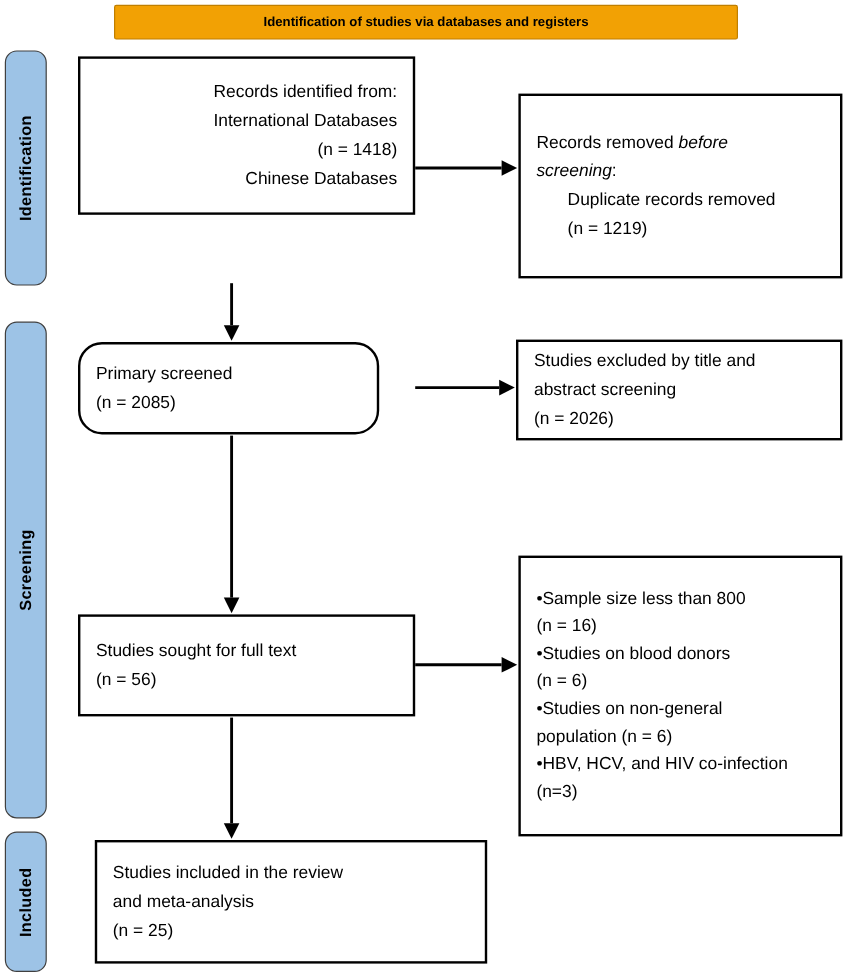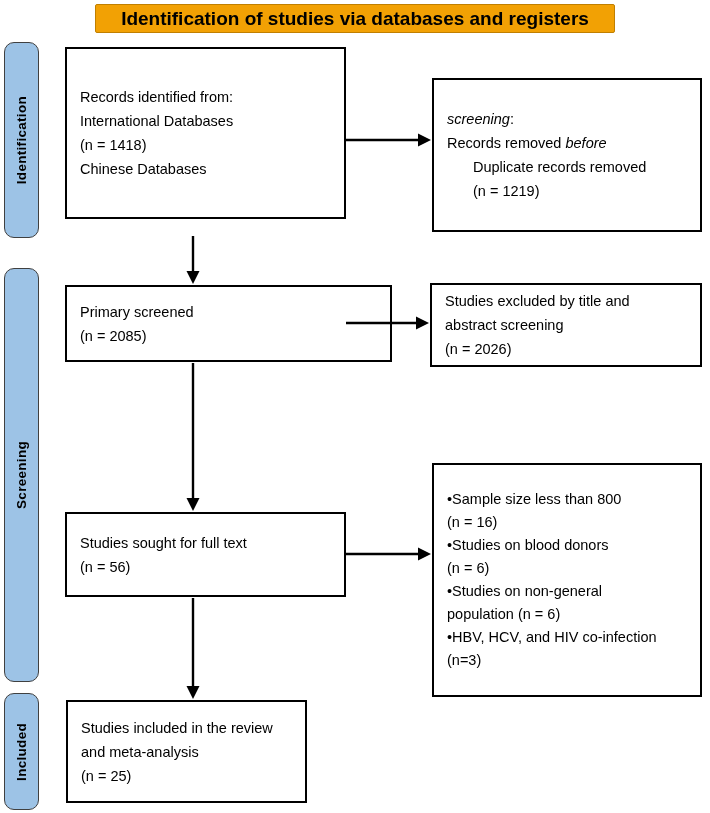--- a/index.html
+++ b/index.html
@@ -5,47 +5,47 @@
   * { margin: 0; padding: 0; box-sizing: border-box; }
   html, body { background: #ffffff; }
   body { font-family: "Liberation Sans", sans-serif; color: #000; }
   .canvas { position: relative; width: 710px; height: 813px; background: #fff; overflow: hidden; }
 
   .banner {
     position: absolute; left: 95px; top: 4px; width: 520px; height: 29px;
     background: #F2A104; border: 1px solid #C07F00; border-radius: 2px;
     display: flex; align-items: center; justify-content: center;
   }
-  .banner-text { font-size: 19px; font-weight: bold; }
+  .banner-text { font-size: 11px; font-weight: bold; }
 
   .stage {
     position: absolute; left: 4px; width: 35px;
     background: #9DC3E6; border: 1px solid #404040; border-radius: 10px;
     display: flex; align-items: center; justify-content: center;
   }
   .stage-text {
     writing-mode: vertical-rl; transform: rotate(180deg);
     font-weight: bold; font-size: 13.5px; letter-spacing: 0.3px; white-space: nowrap;
   }
   .stage-identification { top: 42px;  height: 196px; }
   .stage-screening      { top: 268px; height: 414px; }
   .stage-included       { top: 693px; height: 117px; }
 
   .box {
     position: absolute; background: #fff; border: 2px solid #000;
     display: flex; flex-direction: column; justify-content: center;
     padding: 10px 13px; font-size: 14.5px; line-height: 24px;
   }
-  .box1 { left: 65px;  top: 47px;  width: 281px; height: 172px; }
+  .box1 { left: 65px;  top: 47px;  width: 281px; height: 132px; align-items: flex-end; }
   .box2 { left: 432px; top: 78px;  width: 270px; height: 154px; }
-  .box3 { left: 65px;  top: 285px; width: 327px; height: 77px;  }
+  .box3 { left: 65px;  top: 285px; width: 251px; height: 77px; border-radius: 20px;  }
   .box4 { left: 430px; top: 283px; width: 272px; height: 84px;  }
   .box5 { left: 65px;  top: 512px; width: 281px; height: 85px;  }
   .box6 { left: 432px; top: 463px; width: 270px; height: 234px; line-height: 23px; }
-  .box7 { left: 66px;  top: 700px; width: 241px; height: 103px; }
+  .box7 { left: 79px;  top: 700px; width: 327px; height: 103px; }
 
   .indent { padding-left: 26px; }
   .italic { font-style: italic; }
 
   .arrows { position: absolute; left: 0; top: 0; pointer-events: none; }
   .arrows line { stroke: #000; stroke-width: 2.4px; }
   .arrows polygon { fill: #000; }
 </style>
 </head>
 <body>
@@ -67,22 +67,22 @@
   </div>
 
   <div class="box box1">
     <div class="line">Records identified from:</div>
     <div class="line">International Databases</div>
     <div class="line">(n = 1418)</div>
     <div class="line">Chinese Databases</div>
   </div>
 
   <div class="box box2">
+    <div class="line"><span>Records removed </span><span class="italic">before</span></div>
     <div class="line"><span class="italic">screening</span><span>:</span></div>
-    <div class="line"><span>Records removed </span><span class="italic">before</span></div>
     <div class="line indent">Duplicate records removed</div>
     <div class="line indent">(n = 1219)</div>
   </div>
 
   <div class="box box3">
     <div class="line">Primary screened</div>
     <div class="line">(n = 2085)</div>
   </div>
 
   <div class="box box4">

